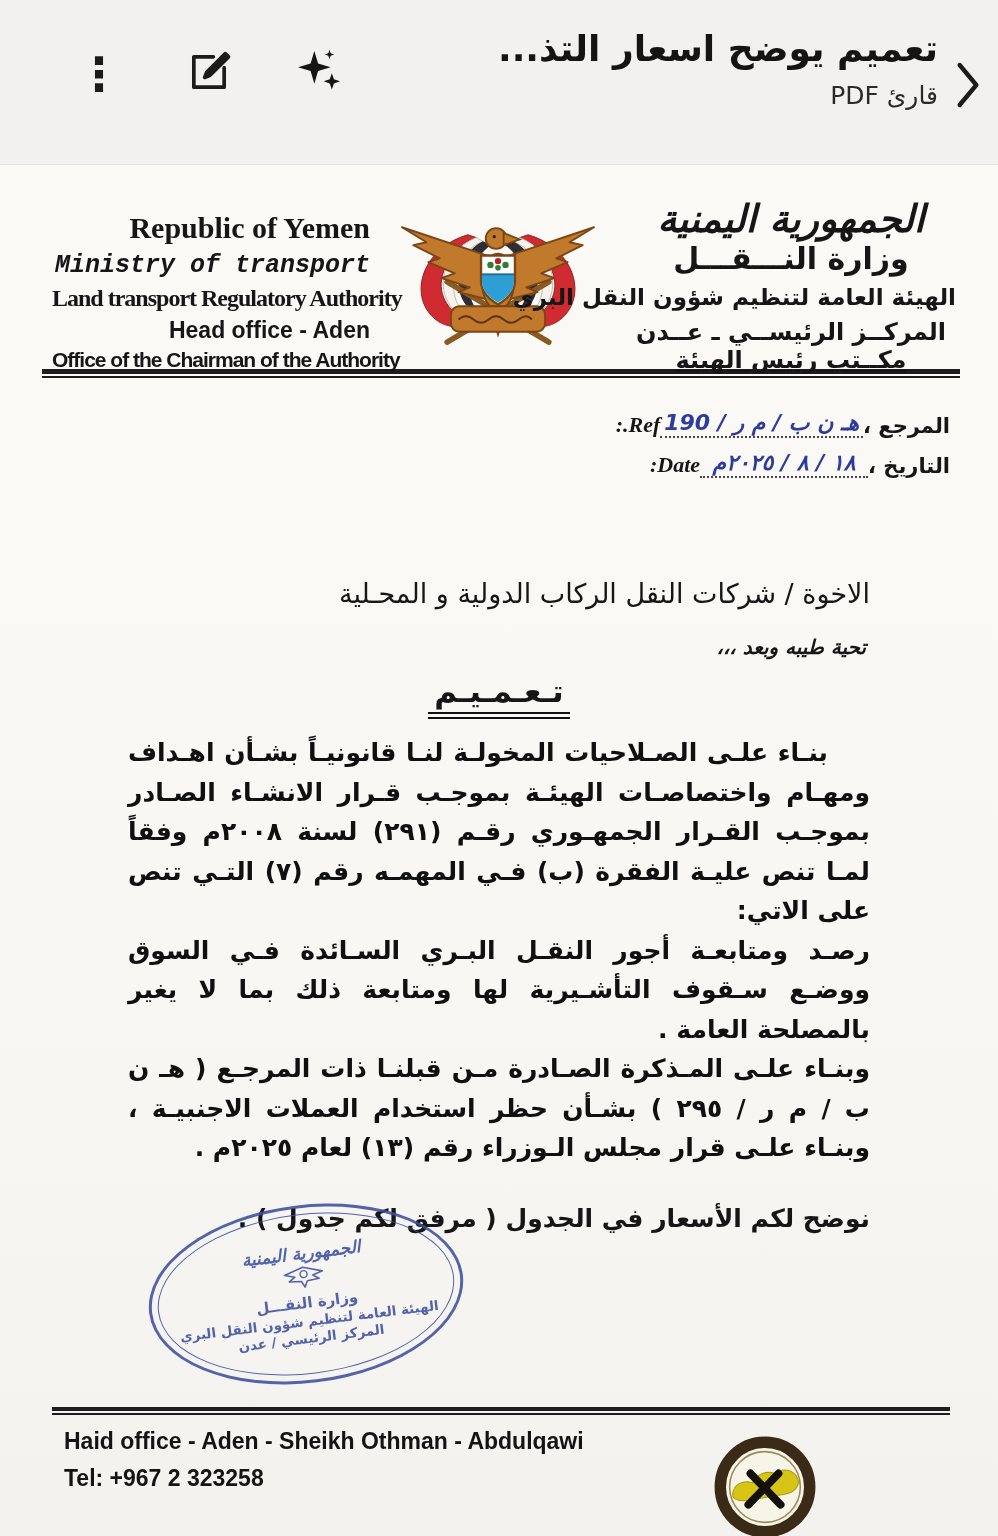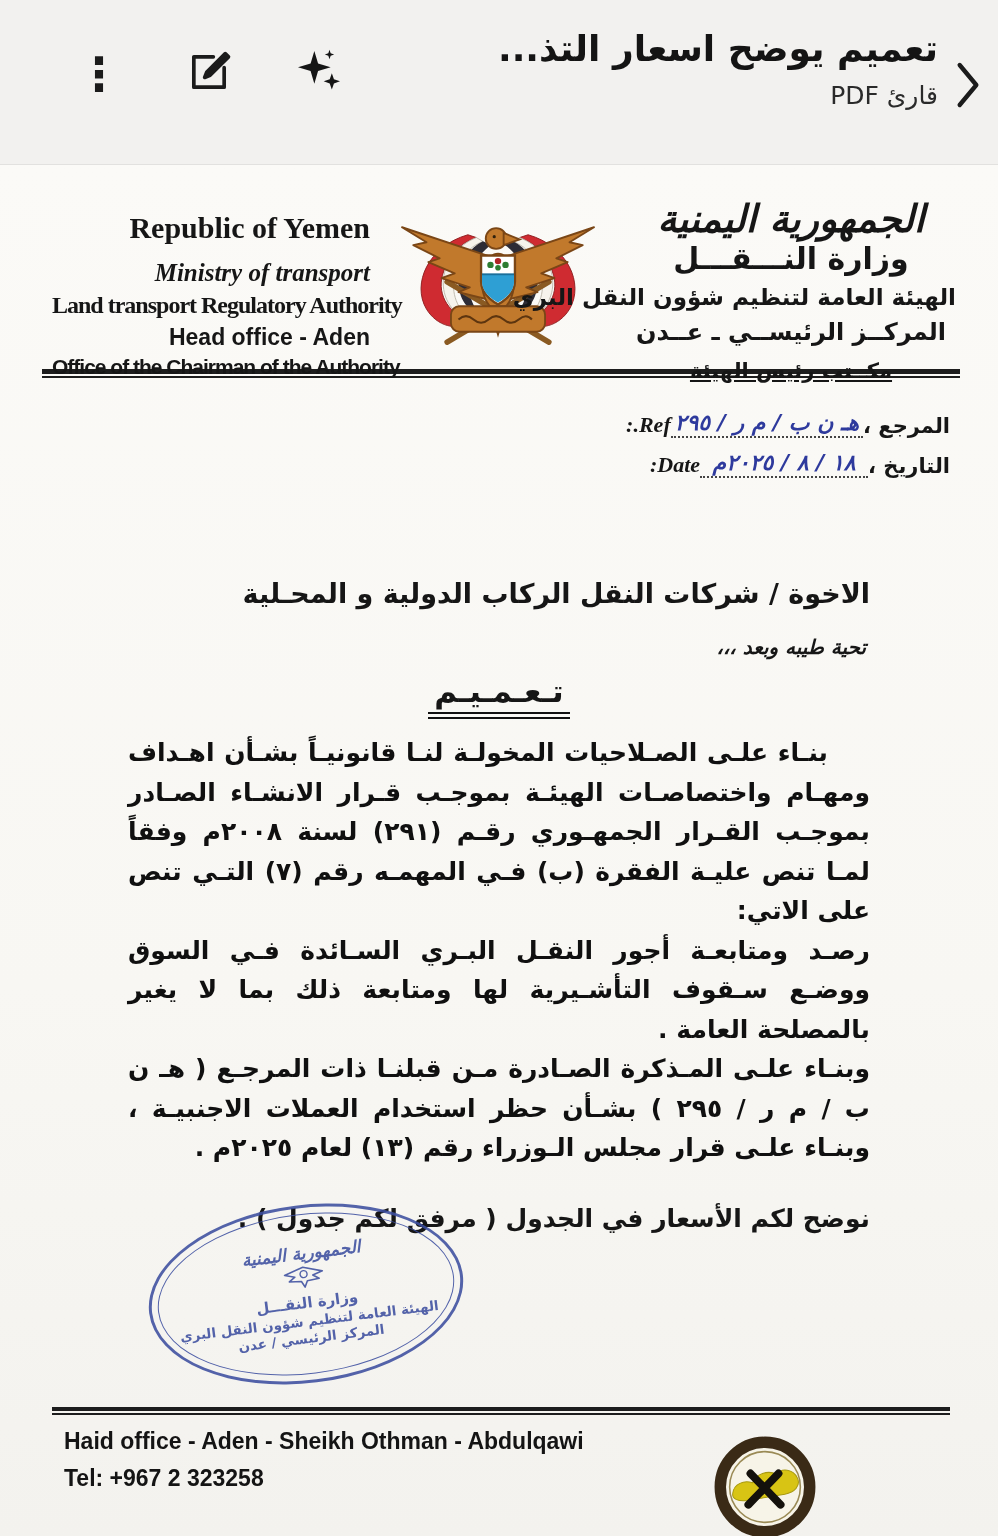--- a/index.html
+++ b/index.html
@@ -20,49 +20,49 @@
   .kebab { font-size:46px; font-weight:bold; color:#1b1b1b; line-height:1; }
 
   
   .page { position:relative; width:998px; height:1371px;
           background:linear-gradient(180deg,#fbfaf7 0%, #f8f7f3 60%, #f3f2ee 100%); }
 
   .letterhead { display:flex; justify-content:space-between; align-items:flex-start;
                 padding:32px 42px 0 52px; height:200px; }
   .lh-en { width:318px; text-align:right; padding-top:14px; }
   .lh-en-l0 { font-family:"Liberation Serif", serif; font-weight:bold; font-size:30px; }
-  .lh-en-l1 { font-family:Liberation Serif, serif; font-weight:bold; font-style:italic; font-size:25px; margin-top:14px; }
+  .lh-en-l1 { font-family:Liberation Mono, monospace; font-weight:bold; font-style:italic; font-size:25px; margin-top:6px; }
   .lh-en-l2 { font-family:"Liberation Serif", serif; font-weight:bold; font-size:24px; letter-spacing:-1px; margin-top:5px; white-space:nowrap; }
   .lh-en-l3 { font-family:"Liberation Sans", sans-serif; font-weight:bold; font-size:23px; margin-top:5px; }
   .lh-en-l4 { font-family:"Liberation Sans", sans-serif; font-weight:bold; font-size:21px; letter-spacing:-1px; margin-top:4px; white-space:nowrap; }
   .lh-emblem { width:228px; margin-top:2px; }
   .lh-ar { width:330px; text-align:center; direction:rtl; }
   .lh-ar-l0 { font-size:38px; font-weight:bold; font-style:italic; letter-spacing:-2px; }
   .lh-ar-l1 { font-size:30px; font-weight:bold; }
   .lh-ar-l2 { font-size:23px; font-weight:bold; margin-top:8px; white-space:nowrap; }
   .lh-ar-l3 { font-size:24px; font-weight:bold; margin-top:8px; }
-  .lh-ar-l4 { font-size:21px; font-weight:bold; margin-top:13px;text-decoration:underline; }
+  .lh-ar-l4 { font-size:24px; font-weight:bold; margin-top:0;text-decoration:underline; }
 
   .rule { margin:4px 38px 0 42px; height:9px;
           border-top:5px solid #1d1d1d; border-bottom:2px solid #1d1d1d; }
   .rule-footer { position:absolute; left:52px; right:48px; top:1242px; height:8px;
           border-top:4px solid #1d1d1d; border-bottom:2px solid #1d1d1d; }
 
   .refblock { direction:rtl; width:300px; margin:20px 48px 0 auto; }
   .refrow { display:flex; align-items:flex-end; height:40px; }
   .reflabel-ar { font-size:21px; font-weight:bold; white-space:nowrap; }
   .refvalue { flex:1; border-bottom:2px dotted #444; text-align:center;
               font-size:22px; font-weight:bold; font-style:italic; color:#2e3a9d;
               padding:0 4px 1px; white-space:nowrap; }
   .reflabel-en { font-family:"Liberation Serif", serif; font-weight:bold; font-style:italic;
                  font-size:22px; white-space:nowrap; }
 
   .addr { display:flex; direction:rtl; justify-content:space-between;
           padding:0 128px 0 160px; margin-top:100px; }
-  .addr-main { font-size:27px; font-weight:bold; direction:rtl; }
+  .addr-main { font-size:27px; font-weight:normal; direction:rtl; }
   .addr-hon { font-size:27px; font-weight:bold; direction:rtl; }
   .greeting { direction:rtl; text-align:right; padding-right:132px; margin-top:26px;
               font-size:20px; font-weight:bold; font-style:italic; }
 
   .circ-head-wrap { text-align:center; margin-top:14px; }
   .circ-head { display:inline-block; font-size:31px; font-weight:bold;
                border-bottom:7px double #111; padding:0 6px 3px; }
 
   .bodytext { direction:rtl; text-align:justify; padding:0 128px 0 128px;
               font-size:25px; font-weight:bold; line-height:1.58; color:#101010; }
@@ -187,21 +187,21 @@
       <div class="lh-ar-l3">المركــز الرئيســي ـ عــدن</div>
       <div class="lh-ar-l4">مكــتب رئيس الهيئة</div>
     </div>
   </div>
 
   <div class="rule"></div>
 
   <div class="refblock">
     <div class="refrow">
       <span class="reflabel-ar">المرجع ،</span>
-      <span class="refvalue">هـ ن ب / م ر / ٢٩٥</span>
+      <span class="refvalue">هـ ن ب / م ر / 190</span>
       <span class="reflabel-en">Ref.:</span>
     </div>
     <div class="refrow">
       <span class="reflabel-ar">التاريخ ،</span>
       <span class="refvalue">١٨ / ٨ / ٢٠٢٥م</span>
       <span class="reflabel-en">Date:</span>
     </div>
   </div>
 
   <div class="addr">

